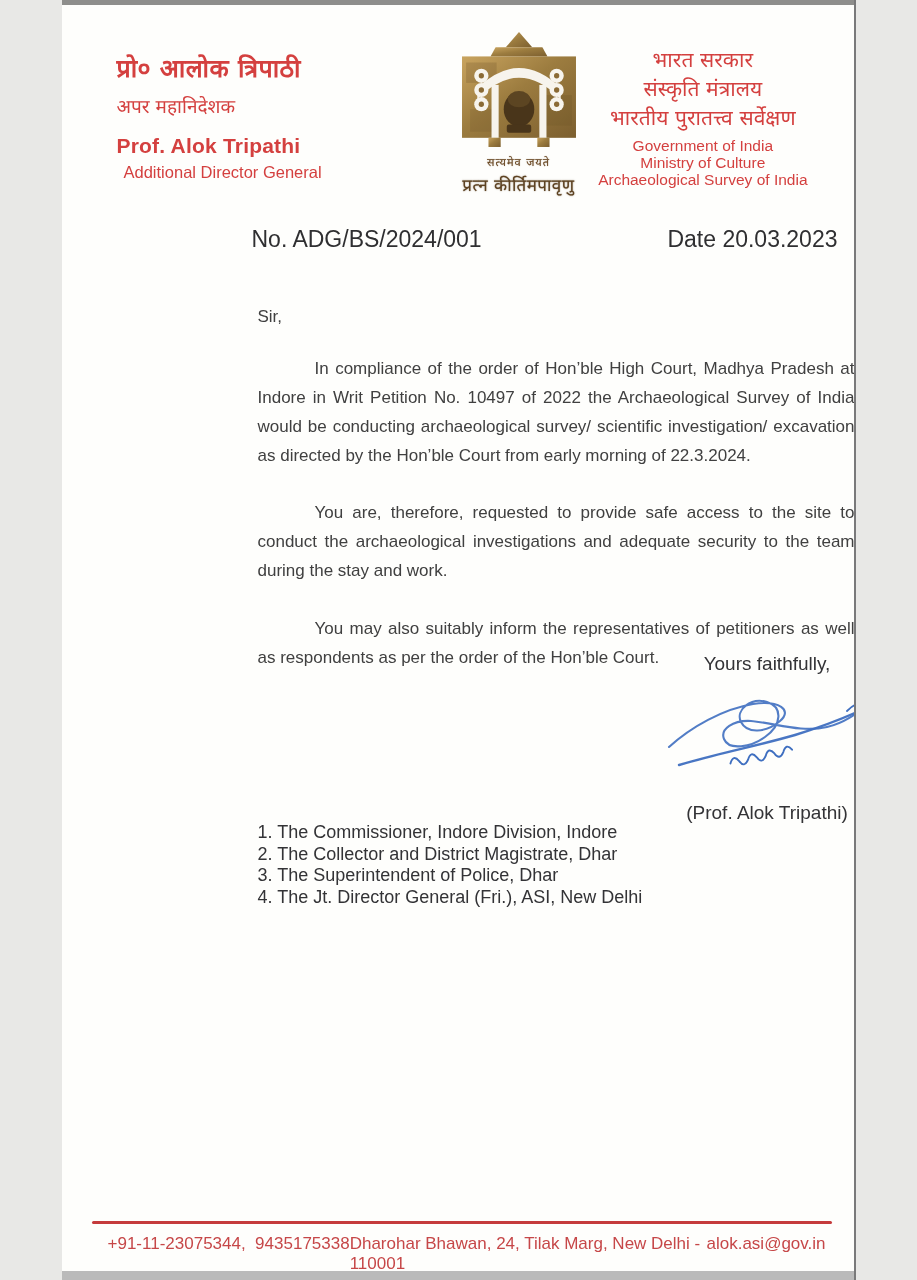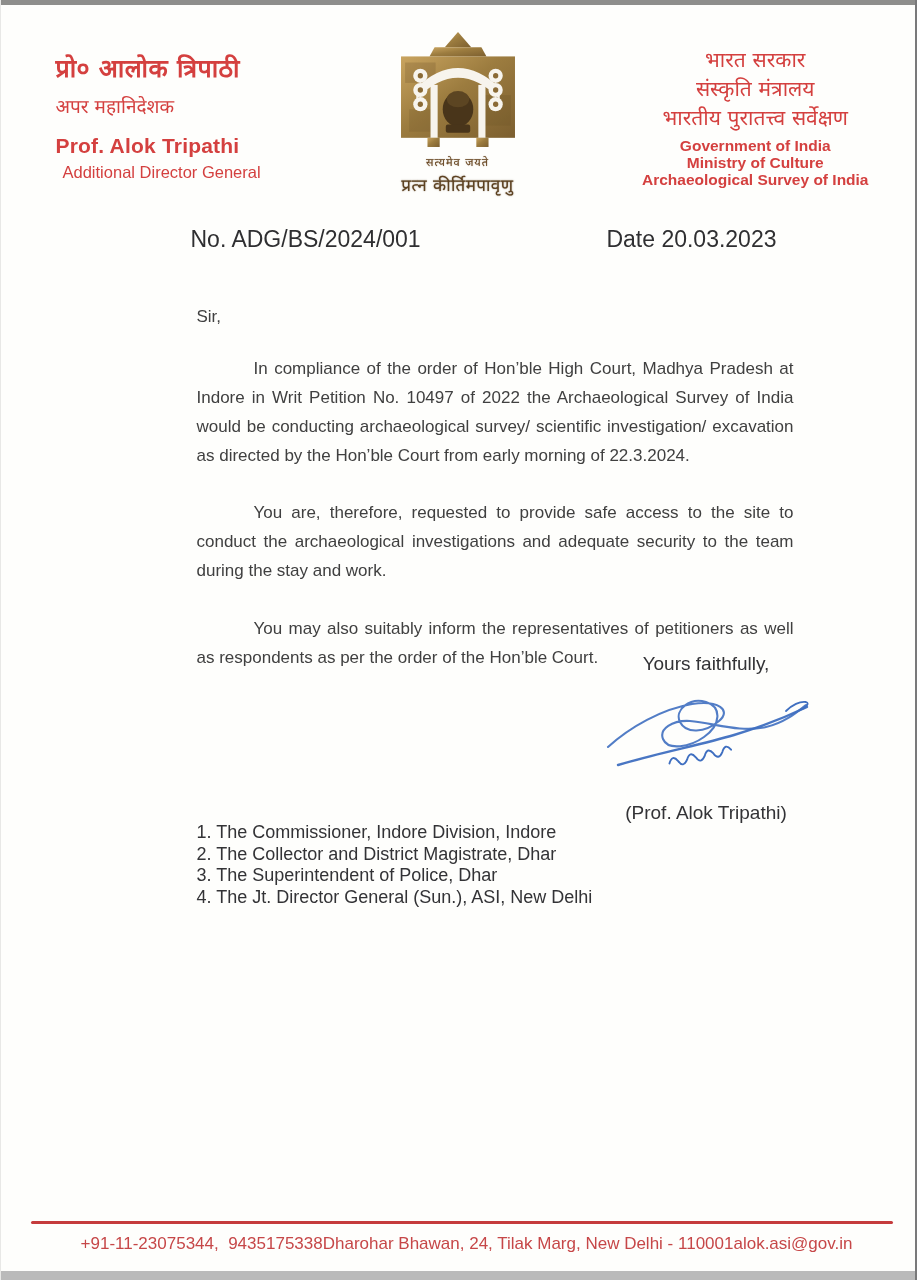--- a/index.html
+++ b/index.html
@@ -1,20 +1,20 @@
 <!DOCTYPE html>
 <html><head>
 <meta charset="utf-8">
 <style>
   * { margin:0; padding:0; box-sizing:border-box; }
   html,body { background:#e8e8e6; }
   body { font-family:"Liberation Sans", sans-serif; }
 
   .page {
-    position:relative; width:916px; height:1280px; margin:0 auto;
+    position:relative; width:794px; height:1280px; margin:0 auto;
     background:#fefefc; overflow:hidden;
   }
   
   .edge-top    { position:absolute; top:0; left:0; right:0; height:5px; background:#8e8e8c; }
   .edge-bottom { position:absolute; bottom:0; left:0; right:0; height:9px; background:#bababa; }
   .edge-right  { position:absolute; top:0; right:0; bottom:0; width:2px; background:#79797a; }
 
   .hindi { font-family:"DejaVu Sans", sans-serif; }
 
   
@@ -25,21 +25,21 @@
   .lh-left .e-title { font-size:16.5px; margin-top:5px; padding-left:7px; }
 
   .emblem-wrap { position:absolute; left:381px; top:32px; width:152px; text-align:center; }
   .emblem-motto1 { font-size:11px; color:#6b4a26; margin-top:2px; letter-spacing:1px;
                    text-shadow:0 0 1px rgba(107,74,38,.7); }
   .emblem-motto2 { font-size:17px; color:#5d4222; margin-top:4px; letter-spacing:.5px;
                    text-shadow:0 0 1.4px rgba(93,66,34,.8); filter:blur(.3px); }
 
   .lh-right { position:absolute; right:48px; top:46px; text-align:center; color:#d4403f; }
   .lh-right .h-line { font-size:21px; line-height:29px; }
-  .lh-right .e-line { font-size:15.5px; font-weight:700; line-height:17px; }
+  .lh-right .e-line { font-size:15.5px; font-weight:400; line-height:17px; }
   .lh-right .e-block { margin-top:4px; }
 
   
   .ref-row { position:absolute; left:190px; top:226px; width:586px;
              display:flex; justify-content:space-between; color:#2f2f31; font-size:23px; }
 
   
   .letter-body { position:absolute; left:196px; top:302px; width:597px;
                  color:#404040; font-size:17px; line-height:29px; }
   .letter-body .para { text-align:justify; text-indent:57px; }
@@ -168,21 +168,21 @@
         </g>
       </svg>
     </span>
     <div class="signatory">(Prof. Alok Tripathi)</div>
   </div>
 
   <div class="recipients">
     <div>1. The Commissioner, Indore Division, Indore</div>
     <div>2. The Collector and District Magistrate, Dhar</div>
     <div>3. The Superintendent of Police, Dhar</div>
-    <div>4. The Jt. Director General (Sun.), ASI, New Delhi</div>
+    <div>4. The Jt. Director General (Fri.), ASI, New Delhi</div>
   </div>
 
   <div class="footer-rule"></div>
   <div class="footer-row">
     <span class="ph">+91-11-23075344,  9435175338</span>
     <span>Dharohar Bhawan, 24, Tilak Marg, New Delhi - 110001</span>
     <span>alok.asi@gov.in</span>
   </div>
 
   <div class="edge-bottom"></div>

